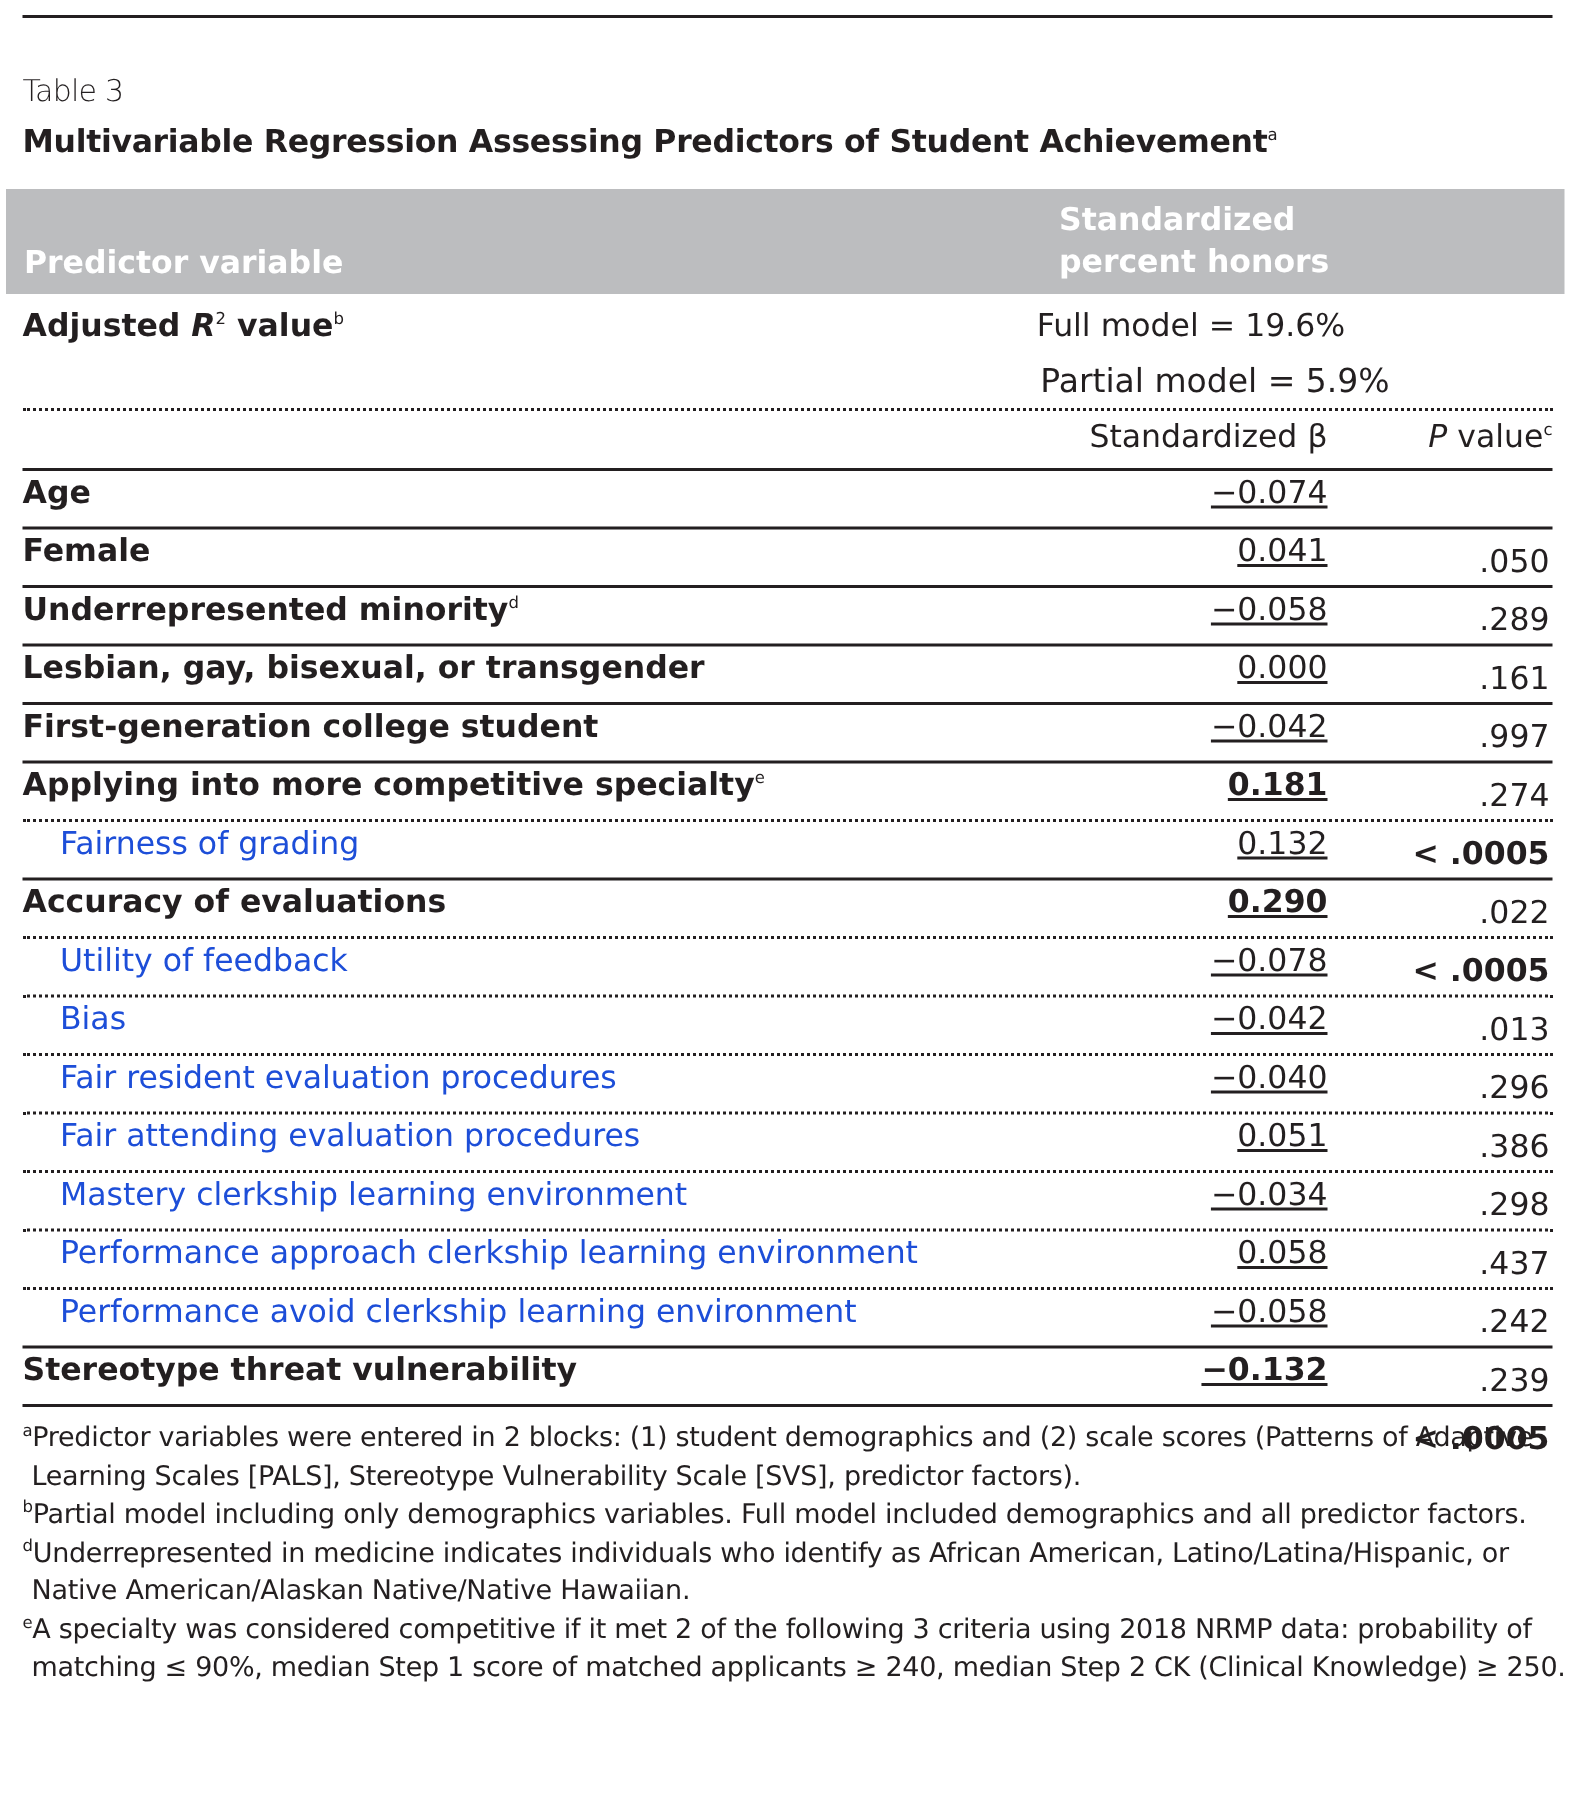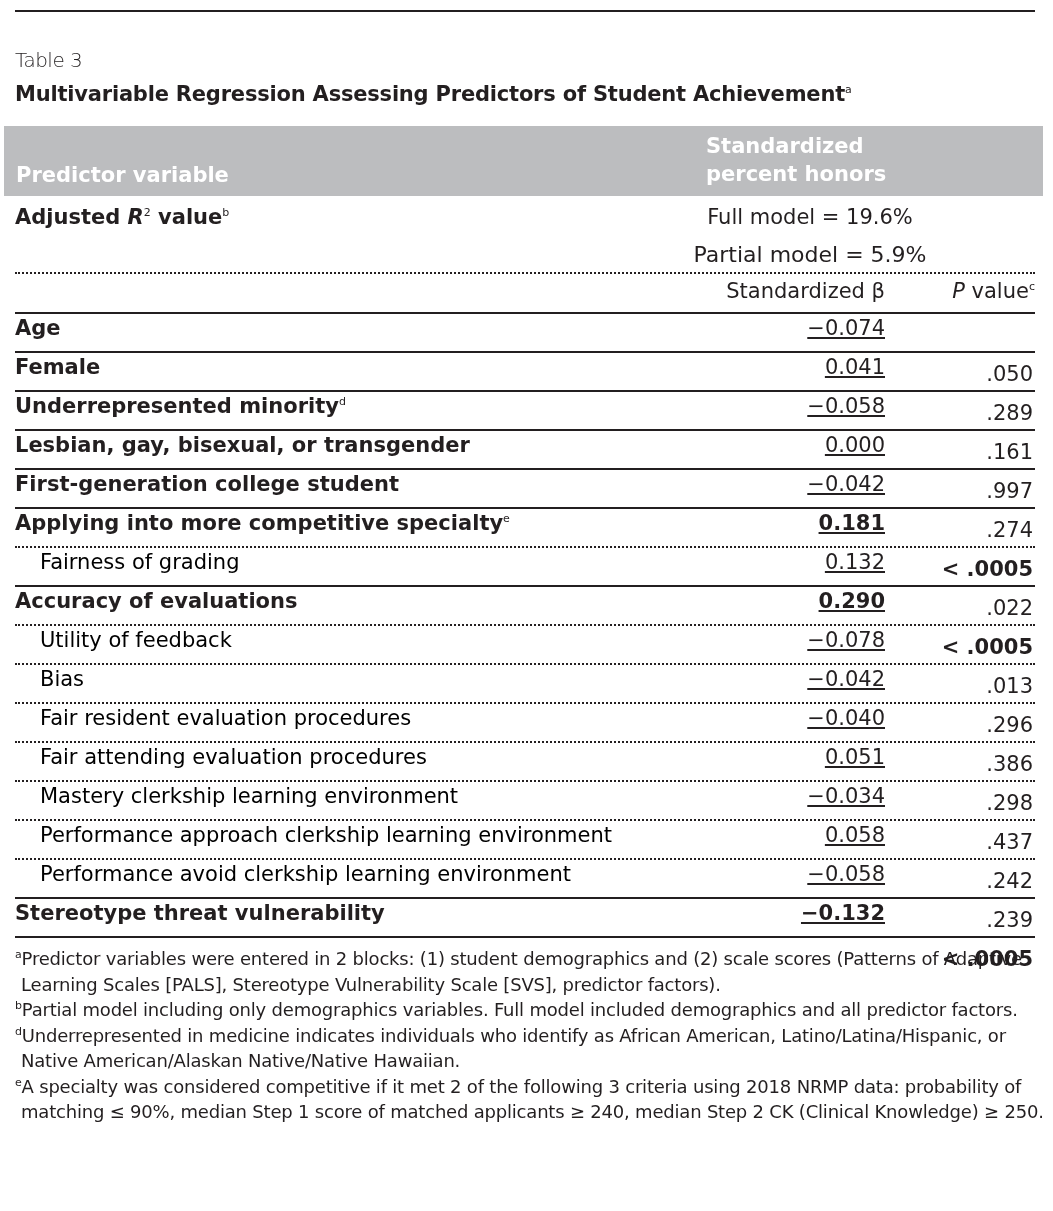--- a/index.html
+++ b/index.html
@@ -13,27 +13,27 @@
   .table-title sup, .rowlabel sup, .hdr-sup { font-size: 11px; vertical-align: super; line-height: 0; font-weight: normal; }
   .head-band {
     position: absolute; left: 4px; top: 126px; width: 1039px; height: 70px; background: #bcbdbf;
     color: #ffffff; font-weight: bold; font-size: 21px;
   }
   .head-band .pv { position: absolute; left: 12px; top: 37px; }
   .head-band .sph { position: absolute; left: 702px; top: 6px; width: 230px; text-align: left; line-height: 28px; }
   .row { position: absolute; left: 15px; width: 1020px; font-size: 21px; }
   .rowlabel { position: absolute; left: 0; top: 0; }
   .rowlabel.bold { font-weight: bold; }
-  .rowlabel.indent { left: 25px; font-weight: normal; color: #000000; }
+  .rowlabel.indent { left: 25px; font-weight: normal; color: #1d4ed8; }
   .beta { position: absolute; right: 150px; top: 0; text-align: right; text-decoration: underline; }
   .pval { position: absolute; right: 2px; top: 0; text-align: right; margin-top: 46px; }
   .bold-val { font-weight: bold; }
   .rule-solid { position: absolute; left: 15px; width: 1020px; height: 2px; background: #231f20; }
   .rule-dot { position: absolute; left: 15px; width: 1020px; height: 0; border-top: 2px dotted #231f20; }
-  .r2-full { position: absolute; left: 690px; top: 205px; width: 240px; text-align: center; font-size: 21px; }
+  .r2-full { position: absolute; left: 674px; top: 205px; width: 240px; text-align: center; font-size: 21px; }
   .r2-partial { position: absolute; left: 690px; top: 242px; width: 240px; text-align: center; font-size: 22px; }
   .colhdr-beta { position: absolute; right: 168px; top: 279px; font-size: 21px; }
   .colhdr-p { position: absolute; right: 18px; top: 279px; font-size: 21px; }
   .footnotes { position: absolute; left: 15px; top: 946px; width: 1030px; font-size: 18px; line-height: 25.5px; letter-spacing: -0.2px; }
   .fn { text-indent: -6px; padding-left: 6px; }
   .fn sup { font-size: 11px; vertical-align: super; line-height: 0; }
   i { font-style: italic; }
 </style>
 </head>
 <body>

